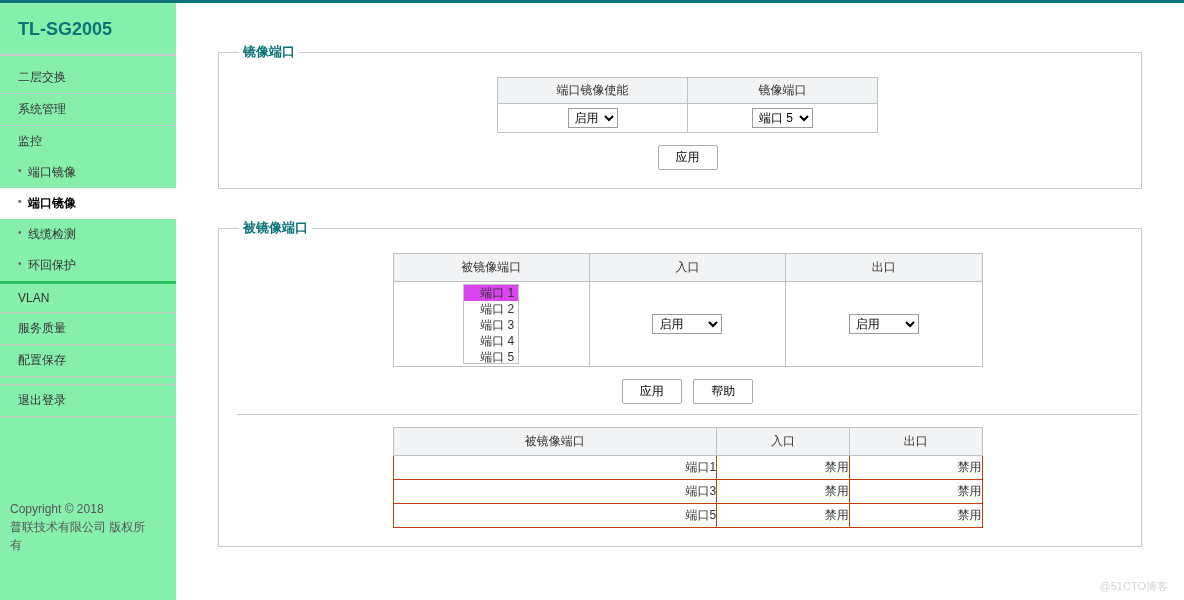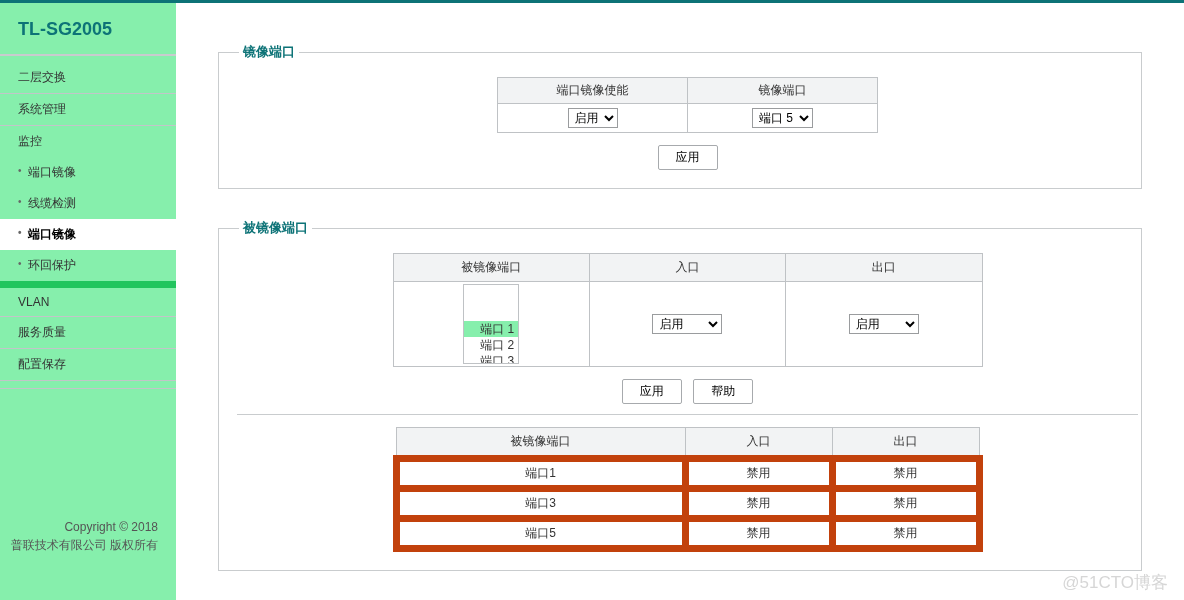--- a/index.html
+++ b/index.html
@@ -49,22 +49,22 @@
       top: 8px;
     }
     .nav-item.sub.active {
       background: #fff;
       font-weight: bold;
       color: #000;
     }
     .nav-gap { height: 8px; border-bottom: 1px solid #c2c5c8; }
     .footer {
       margin-top: auto;
-      text-align: right;
-      padding: 0 18px 46px 10px;
+      text-align: left;
+      padding: 0 24px 46px 10px;
       color: #555;
       line-height: 1.5;
     }
     .main {
       flex: 1;
       background: #fff;
       padding: 40px 42px 20px 42px;
       overflow-y: auto;
     }
     fieldset {
@@ -114,21 +114,21 @@
       overflow-y: auto;
       margin: 0 auto;
       background: #fff;
     }
     .listbox-item {
       padding: 0 4px;
       text-align: right;
       cursor: pointer;
       line-height: 16px;
     }
-    .listbox-item.selected { background: #86efac; margin-top: 36px; }
+    .listbox-item.selected { background: #d946ef; }
     .mirrored-cfg {
       border-collapse: collapse;
       margin: 0 auto;
       width: 590px;
     }
     .mirrored-cfg th {
       border: 1px solid #bfc2c5;
       background: #f2f3f4;
       padding: 5px 0;
       font-weight: normal;
@@ -150,54 +150,55 @@
       margin: 0 auto;
       width: 590px;
     }
     .status-table th {
       border: 1px solid #bfc2c5;
       background: #f2f3f4;
       padding: 5px 0;
       font-weight: normal;
     }
     .status-table td {
-      border: 7px solid #c2410c;
+      border: 1px solid #c2410c;
       padding: 3px 0;
-      text-align: center;
+      text-align: right;
     }
     .watermark {
       position: absolute;
       right: 16px;
       bottom: 6px;
       color: #d6d6d6;
-      font-size: 17px;
+      font-size: 11px;
       pointer-events: none;
     }
   </style>
 </head>
 <body>
 
 <div class="top-bar"></div>
 <div class="layout">
 
   <div class="sidebar">
     <div class="brand">TL-SG2005</div>
 
     <div class="nav">
       <div class="nav-item">二层交换</div>
       <div class="nav-item">系统管理</div>
       <div class="nav-item" style="border-bottom:none">监控</div>
       <div class="nav-item sub">端口镜像</div>
+      <div class="nav-item sub active">端口镜像</div>
       <div class="nav-item sub">线缆检测</div>
-      <div class="nav-item sub active">端口镜像</div>
-      <div class="nav-item sub" style="border-bottom:7px solid #22c55e">环回保护</div>
+      <div class="nav-item sub" style="border-bottom:3px solid #22c55e">环回保护</div>
       <div class="nav-item">VLAN</div>
       <div class="nav-item">服务质量</div>
       <div class="nav-item">配置保存</div>
       <div class="nav-gap"></div>
+      <div class="nav-item">退出登录</div>
     </div>
 
     <div class="footer">
       <div>Copyright © 2018</div>
       <div>普联技术有限公司 版权所有</div>
     </div>
   </div>
 
   <div class="main">
 

